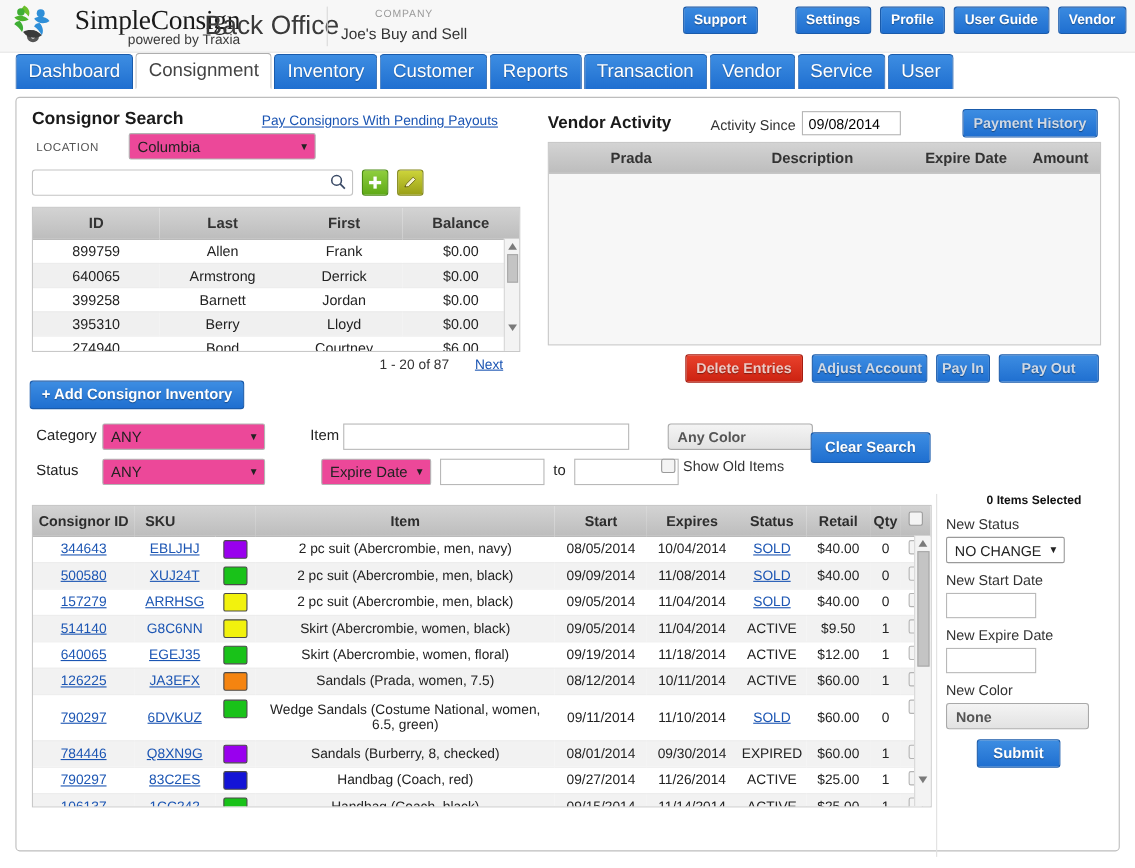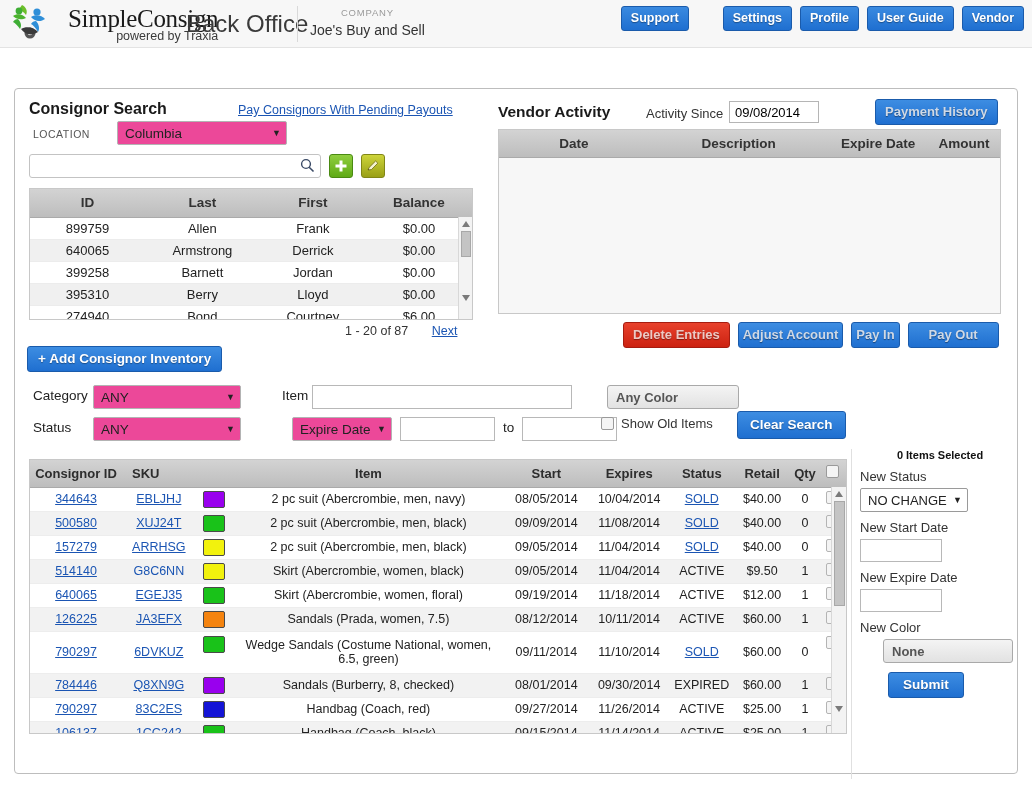--- a/index.html
+++ b/index.html
@@ -227,21 +227,21 @@
   .f-select { position: absolute; height: 24px; }
   .anycolor-box {
     position: absolute; left: 592px; top: 296px; width: 132px; height: 24px;
     background: linear-gradient(#f4f4f4,#e2e2e2); border: 1px solid #a9a9a9;
     border-radius: 3px; font-size: 13px; font-weight: bold; color: #555;
     display: flex; align-items: center; padding-left: 8px; cursor: pointer;
   }
   .cb { width: 13px; height: 13px; border: 1px solid #9a9a9a; background: #f4f4f4; border-radius: 2px; display:inline-block; cursor: pointer; }
   .show-old { position: absolute; left: 586px; top: 327px; display: flex; align-items: center; gap: 7px; font-size: 13px; color: #333; }
   .clear-btn {
-    position: absolute; left: 722px; top: 322px;
+    position: absolute; left: 722px; top: 304px;
     background: linear-gradient(#3d8de2, #1f6fd0);
     border: 1px solid #1a5bab; border-radius: 3px;
     color: #fff; font-size: 13.5px; font-weight: bold;
     padding: 5px 12px 6px; cursor: pointer; text-shadow: 0 1px 1px rgba(0,0,0,.35);
   }
 
   
   .items-wrap {
     position: absolute; left: 14px; top: 370px;
     width: 818px; height: 275px;
@@ -279,21 +279,21 @@
   }
   .sb-input {
     margin-top: 4px; width: 82px; height: 23px;
     border: 1px solid #b8b8b8; background: #fff;
     font-size: 13px; font-family: inherit; padding: 0 5px; outline: none;
   }
   .sb-color {
     margin-top: 4px; width: 130px; height: 24px;
     background: linear-gradient(#f4f4f4,#e2e2e2); border: 1px solid #a9a9a9;
     border-radius: 3px; font-size: 13px; font-weight: bold; color: #555;
-    display: flex; align-items: center; padding-left: 8px; cursor: pointer; margin-left: 23px;
+    display: flex; align-items: center; padding-left: 8px; cursor: pointer;
   }
   .submit-btn {
     margin: 9px 0 0 28px;
     background: linear-gradient(#3d8de2, #1f6fd0);
     border: 1px solid #1a5bab; border-radius: 3px;
     color: #fff; font-size: 13.5px; font-weight: bold;
     padding: 4px 14px 5px; cursor: pointer; text-shadow: 0 1px 1px rgba(0,0,0,.35);
   }
   .sb-divider { position: absolute; left: 836px; top: 360px; width: 1px; height: 330px; background: #e0e0e0; }
 </style>
@@ -332,20 +332,33 @@
     <div class="top-buttons">
       <button class="btn-blue">Support</button>
       <span class="sep"></span>
       <button class="btn-blue">Settings</button>
       <button class="btn-blue">Profile</button>
       <button class="btn-blue">User Guide</button>
       <button class="btn-blue">Vendor</button>
     </div>
   </div>
 
+  <div class="tabbar">
+    <div class="tabs">
+      <div class="tab">Dashboard</div>
+      <div class="tab active">Consignment</div>
+      <div class="tab">Inventory</div>
+      <div class="tab">Customer</div>
+      <div class="tab">Reports</div>
+      <div class="tab">Transaction</div>
+      <div class="tab">Vendor</div>
+      <div class="tab">Service</div>
+      <div class="tab">User</div>
+    </div>
+  </div>
 
   <div class="panel">
 
     <div class="consignor-search-title">Consignor Search</div>
     <div class="pay-link">Pay Consignors With Pending Payouts</div>
 
     <div class="location-label">LOCATION</div>
     <div class="select-box location-select">
       <span>Columbia</span>
       <span class="caret">▼</span>
@@ -435,21 +448,21 @@
     </div>
     <button class="add-inv-btn">+ Add Consignor Inventory</button>
 
     <div class="acct-title">Vendor Activity</div>
     <div class="acct-since">Activity Since</div>
     <input class="acct-date-input" type="text" value="09/08/2014" style="">
     <button class="pay-hist-btn">Payment History</button>
 
     <div class="acct-table-wrap">
       <div class="acct-head">
-        <div style="width:150px">Date</div>
+        <div style="width:150px">Prada</div>
         <div style="width:180px">Description</div>
         <div style="width:100px">Expire Date</div>
         <div style="width:72px">Amount</div>
       </div>
       <div class="acct-body"></div>
     </div>
 
     <div class="acct-buttons">
       <button class="btn-red">Delete Entries</button>
       <button class="btn-blue-dim">Adjust Account</button>

